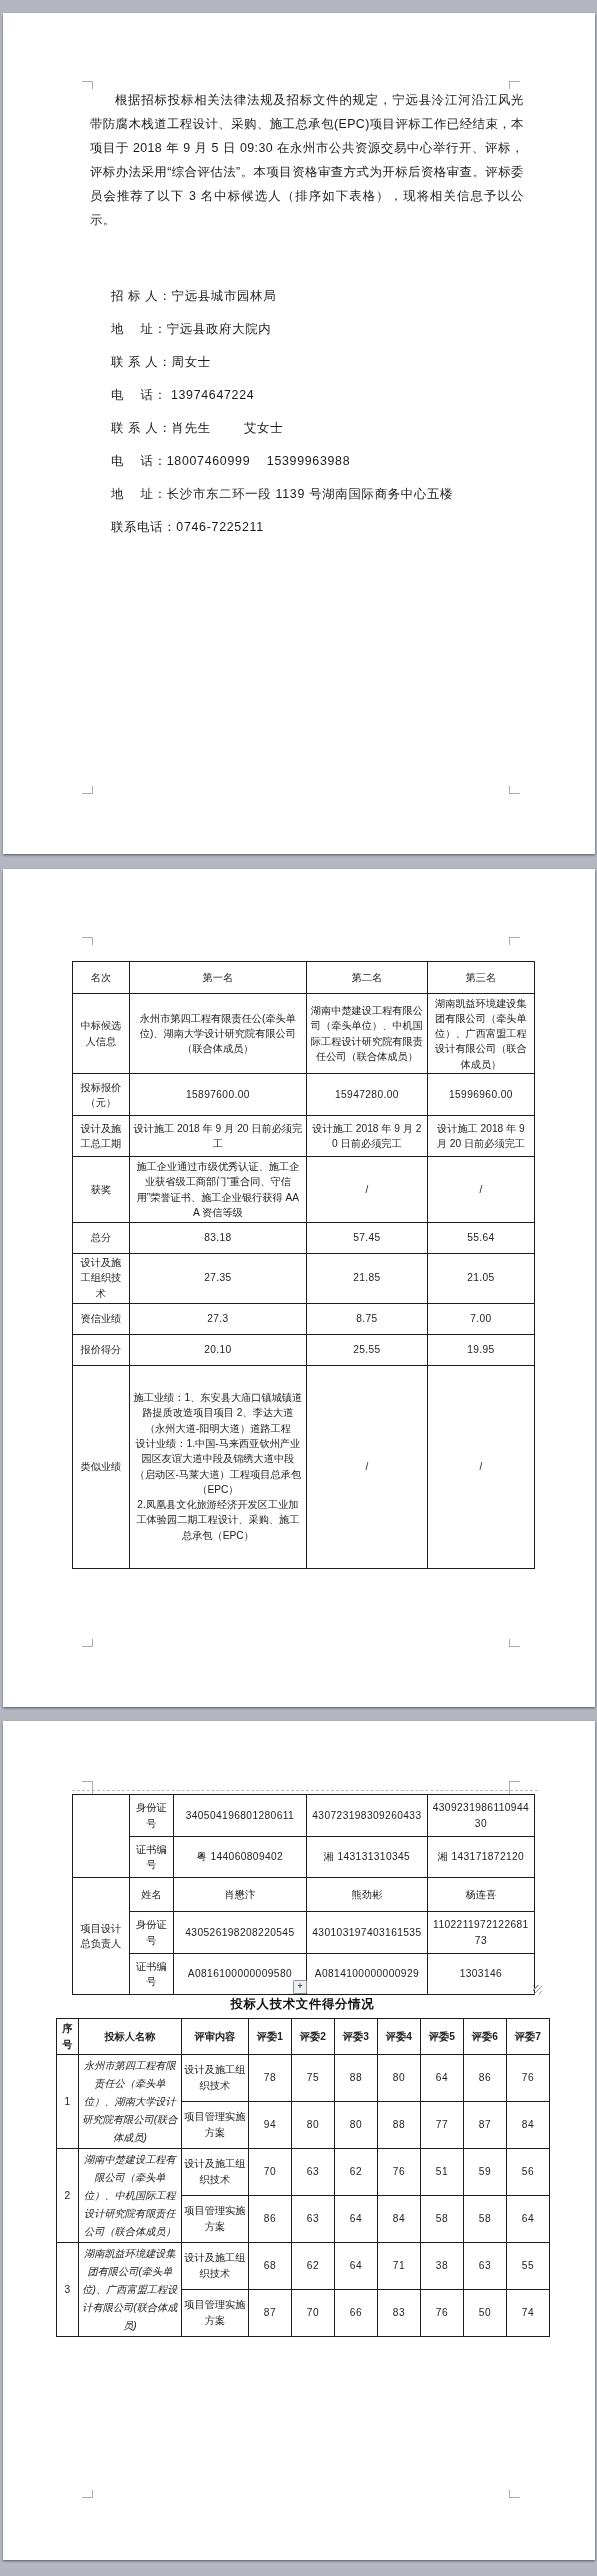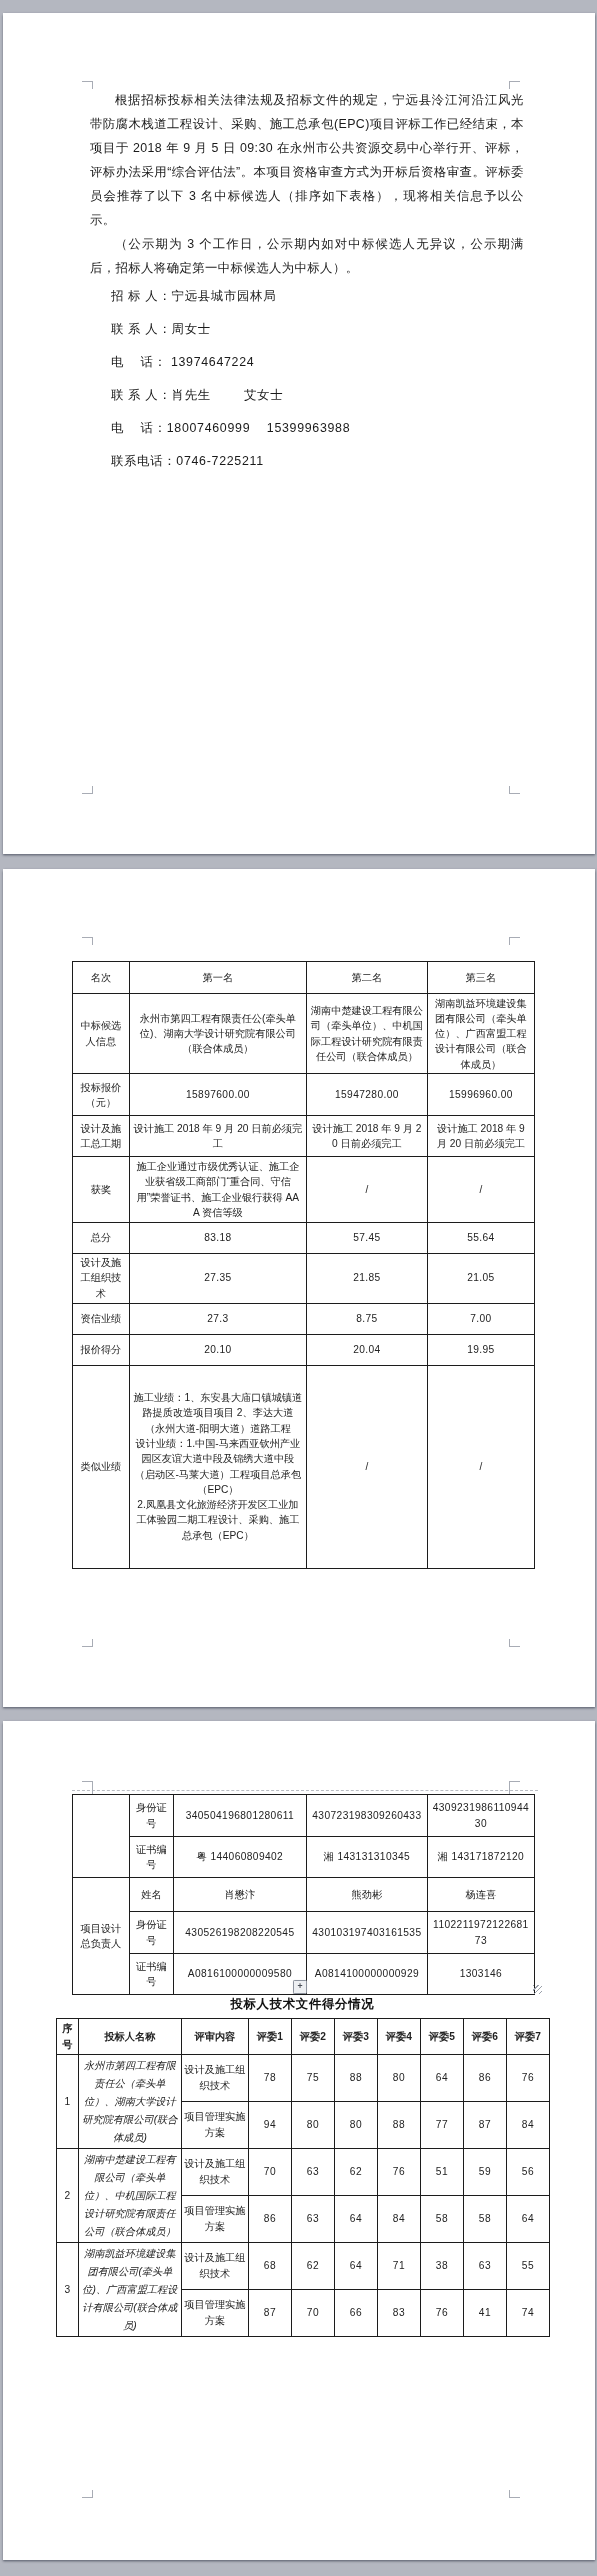--- a/index.html
+++ b/index.html
@@ -91,29 +91,30 @@
 <div class="canvas">
 
   <div class="page" id="page1">
     <div class="mark mark-tl" style="left:79px;top:68px;"></div>
     <div class="mark mark-tr" style="left:506px;top:68px;"></div>
     <div class="mark mark-bl" style="left:79px;top:773px;"></div>
     <div class="mark mark-br" style="left:506px;top:773px;"></div>
 
     <div class="textbody">
       <p class="para">根据招标投标相关法律法规及招标文件的规定，宁远县泠江河沿江风光带防腐木栈道工程设计、采购、施工总承包(EPC)项目评标工作已经结束，本项目于 2018 年 9 月 5 日 09:30 在永州市公共资源交易中心举行开、评标，评标办法采用“综合评估法”。本项目资格审查方式为开标后资格审查。评标委员会推荐了以下 3 名中标候选人（排序如下表格），现将相关信息予以公示。</p>
-      <p class="para">（公示期为 3 个工作日，公示期内如对中标候选人无异议，公示期满后，招标人将确定第一中标候选人为中标人）。</p>
     </div>
 
     <div class="contact">
       <div class="line">招 标 人：宁远县城市园林局</div>
+      <div class="line">地    址：宁远县政府大院内</div>
       <div class="line">联 系 人：周女士</div>
       <div class="line">电    话： 13974647224</div>
       <div class="line">联 系 人：肖先生        艾女士</div>
       <div class="line">电    话：18007460999    15399963988</div>
+      <div class="line">地    址：长沙市东二环一段 1139 号湖南国际商务中心五楼</div>
       <div class="line">联系电话：0746-7225211</div>
     </div>
   </div>
 
   <div class="page" id="page2">
     <div class="mark mark-tl" style="left:79px;top:68px;"></div>
     <div class="mark mark-tr" style="left:506px;top:68px;"></div>
     <div class="mark mark-bl" style="left:79px;top:770px;"></div>
     <div class="mark mark-br" style="left:506px;top:770px;"></div>
 
@@ -170,21 +171,21 @@
       </tr>
       <tr style="height:31px">
         <td>资信业绩</td>
         <td colspan="2" class="num">27.3</td>
         <td class="num">8.75</td>
         <td class="num">7.00</td>
       </tr>
       <tr style="height:31px">
         <td>报价得分</td>
         <td colspan="2" class="num">20.10</td>
-        <td class="num">20.04</td>
+        <td class="num">25.55</td>
         <td class="num">19.95</td>
       </tr>
       <tr style="height:203px">
         <td>类似业绩</td>
         <td colspan="2" class="similar">施工业绩：1、东安县大庙口镇城镇道路提质改造项目项目 2、李达大道（永州大道-阳明大道）道路工程
 设计业绩：1.中国-马来西亚钦州产业园区友谊大道中段及锦绣大道中段（启动区-马莱大道）工程项目总承包（EPC）
 2.凤凰县文化旅游经济开发区工业加工体验园二期工程设计、采购、施工总承包（EPC）</td>
         <td>/</td>
         <td>/</td>
       </tr>
@@ -332,21 +333,21 @@
         <td class="num">63</td>
         <td class="num">55</td>
       </tr>
       <tr style="height:42px">
         <td>项目管理实施方案</td>
         <td class="num">87</td>
         <td class="num">70</td>
         <td class="num">66</td>
         <td class="num">83</td>
         <td class="num">76</td>
-        <td class="num">41</td>
+        <td class="num">50</td>
         <td class="num">74</td>
       </tr>
     </tbody>
       </table>
   </div>
 
 </div>
 
 
 </body></html>

